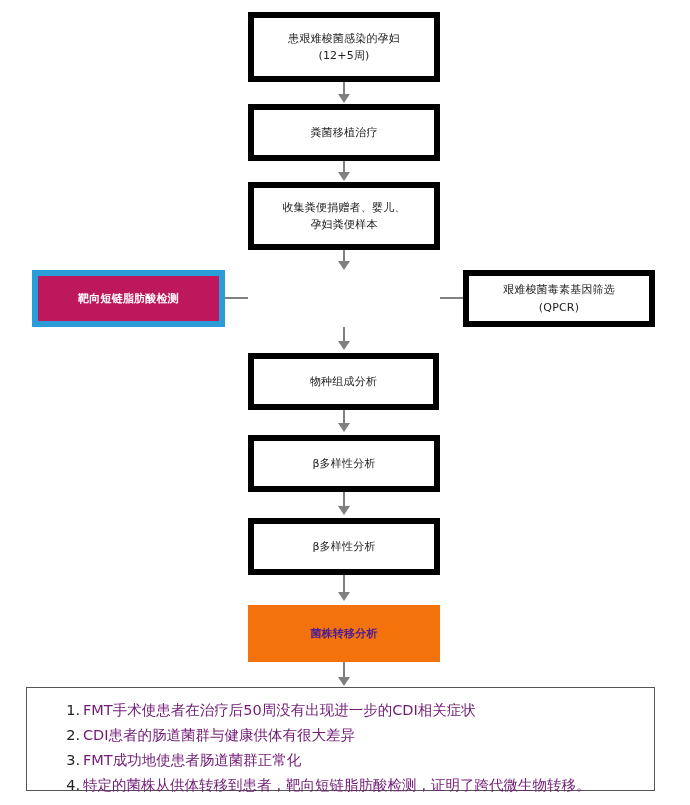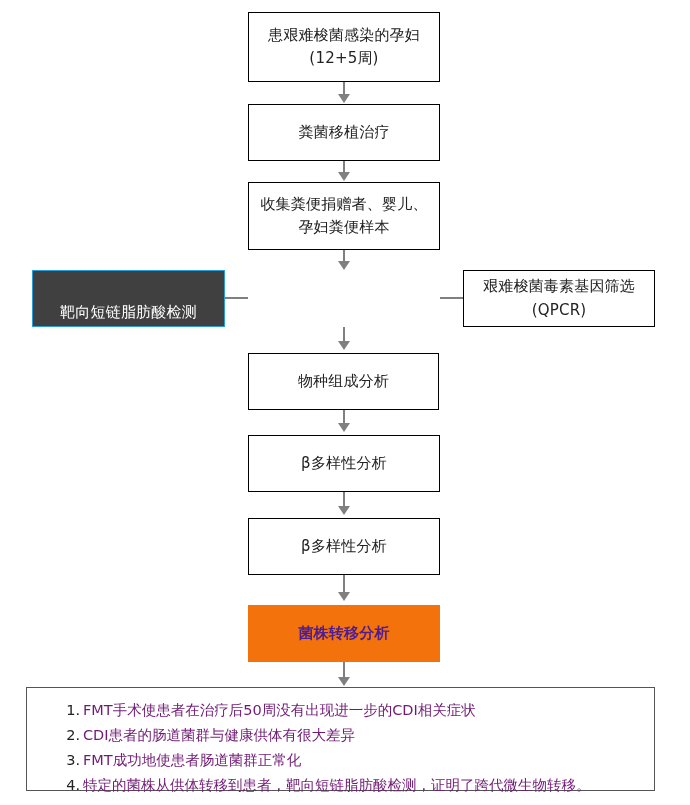--- a/index.html
+++ b/index.html
@@ -21,34 +21,33 @@
   }
 
   
   .node {
     position: absolute;
     box-sizing: border-box;
     display: flex;
     align-items: center;
     justify-content: center;
     text-align: center;
-    border: 1px solid #000000;
+    border: 6px solid #000000;
     background: #ffffff;
     color: #222222;
-    font-size: 15px;
+    font-size: 11px;
     line-height: 1.55;
     letter-spacing: 0.2px;
-    padding: 2px 6px;
+    padding: 12px 6px;
   }
   .node.blue {
-    background: #404040;
+    background: #be185d;
     border-color: #2a9cd7;
     color: #ffffff;
-    font-weight: normal;
-    align-items: flex-end;
+    font-weight: bold;
   }
   .node.orange {
     background: #f4720b;
     border-color: #f4720b;
     color: #4c1d95;
     font-weight: bold;
   }
   .node .label {
     display: block;
     white-space: pre-line;

